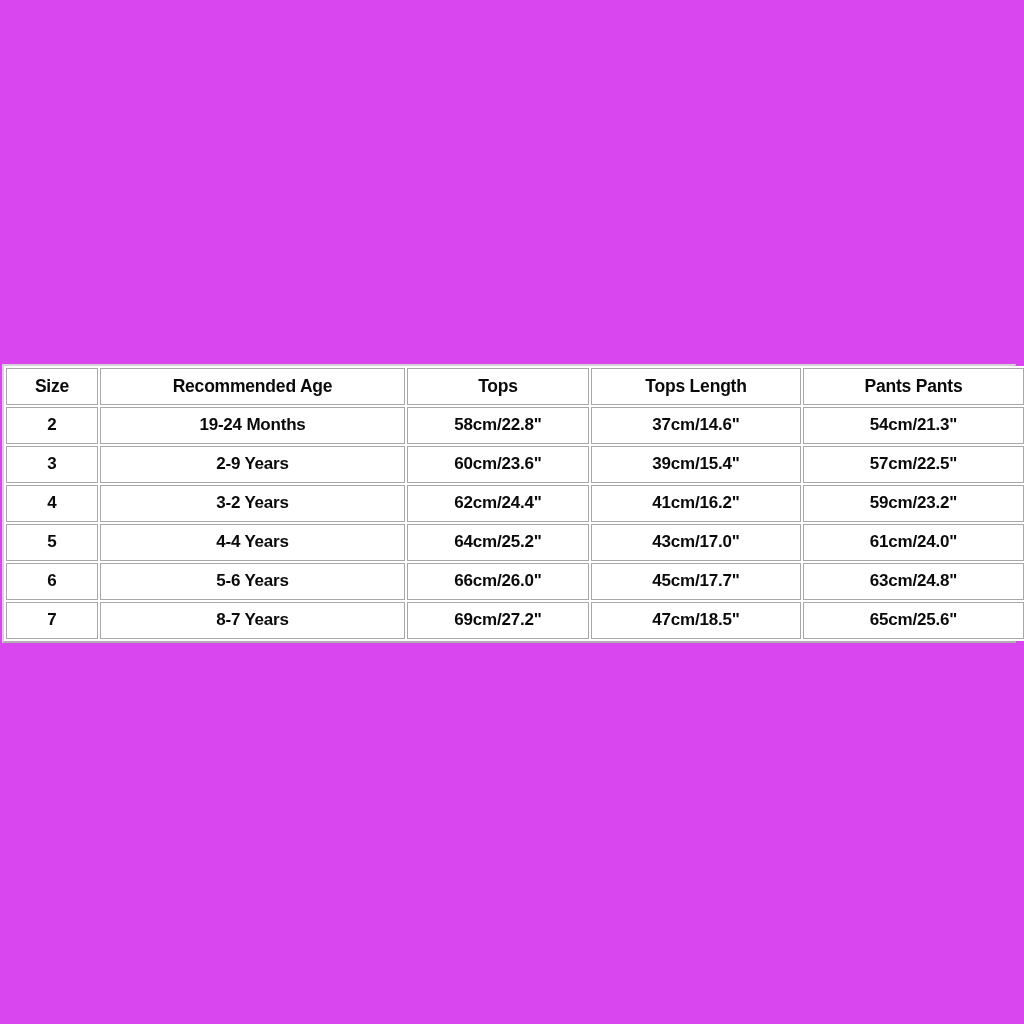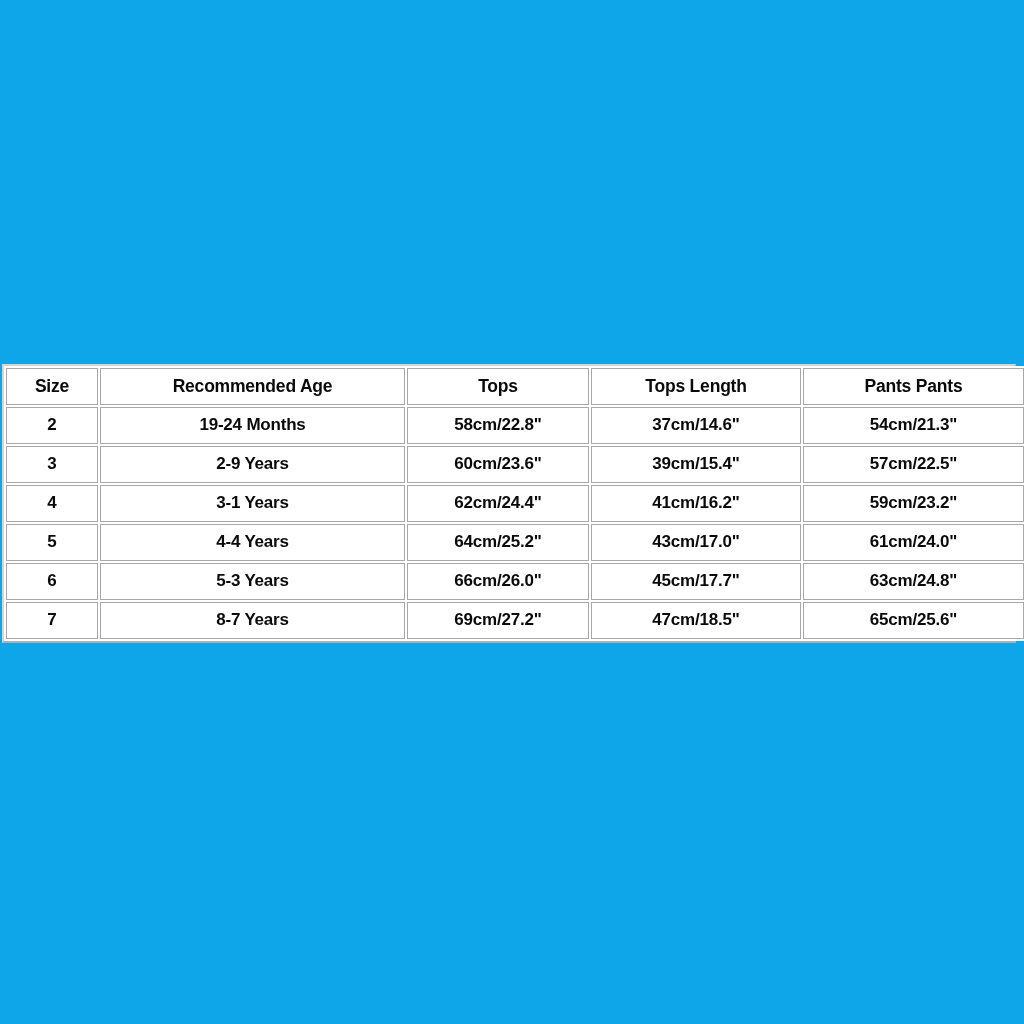--- a/index.html
+++ b/index.html
@@ -11,21 +11,21 @@
     width: 1024px;
     height: 1024px;
     font-family: "Liberation Sans", sans-serif;
     -webkit-font-smoothing: antialiased;
   }
 
   #page {
     position: relative;
     width: 1024px;
     height: 1024px;
-    background: #0ea5e9;
+    background: #d946ef;
     overflow: hidden;
   }
 
   
   .size-chart-wrap {
     position: absolute;
     left: 2px;
     top: 364px;
     width: 1014px;
     box-sizing: border-box;
@@ -108,35 +108,35 @@
         </tr>
         <tr>
           <td>3</td>
           <td>2-9 Years</td>
           <td>60cm/23.6"</td>
           <td>39cm/15.4"</td>
           <td>57cm/22.5"</td>
         </tr>
         <tr>
           <td>4</td>
-          <td>3-1 Years</td>
+          <td>3-2 Years</td>
           <td>62cm/24.4"</td>
           <td>41cm/16.2"</td>
           <td>59cm/23.2"</td>
         </tr>
         <tr>
           <td>5</td>
           <td>4-4 Years</td>
           <td>64cm/25.2"</td>
           <td>43cm/17.0"</td>
           <td>61cm/24.0"</td>
         </tr>
         <tr>
           <td>6</td>
-          <td>5-3 Years</td>
+          <td>5-6 Years</td>
           <td>66cm/26.0"</td>
           <td>45cm/17.7"</td>
           <td>63cm/24.8"</td>
         </tr>
         <tr>
           <td>7</td>
           <td>8-7 Years</td>
           <td>69cm/27.2"</td>
           <td>47cm/18.5"</td>
           <td>65cm/25.6"</td>

